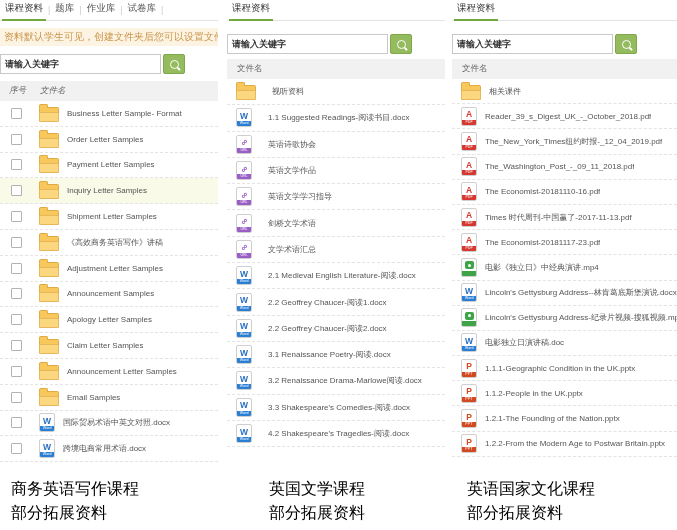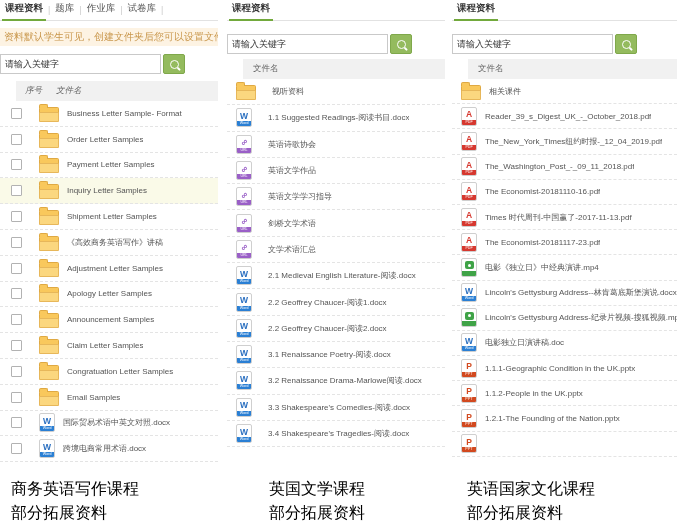--- a/index.html
+++ b/index.html
@@ -7,46 +7,46 @@
           font-family:"Liberation Sans","DejaVu Sans",sans-serif;}
   .panel{position:absolute;top:0;height:530px;}
   .p0{left:0;width:218px;}
   .p1{left:227px;width:218px;}
   .p2{left:452px;width:225px;}
 
   
   .tabbar{position:absolute;top:0;left:0;right:0;height:20px;display:flex;align-items:flex-end;
           border-bottom:1px solid #e2e2e2;padding-left:2px;}
   .tab{font-size:9.5px;color:#555;padding:0 3px 5px 3px;position:relative;white-space:nowrap;}
-  .tab.active{color:#333;font-weight:bold;}
+  .tab.active{color:#333;font-weight:normal;}
   .tab.active::after{content:"";position:absolute;left:0;right:0;bottom:-1px;height:2px;
           background:var(--accent,#72a93c);}
   .tabsep{font-size:9px;color:#ccc;padding:0 2px 5px 2px;}
 
   
   .notice{position:absolute;top:28px;left:0;right:0;height:18px;line-height:18px;
           background:var(--notice-bg,#fdf3e3);color:var(--notice-text,#c9974c);
           font-size:10px;padding:0 4px;white-space:nowrap;overflow:hidden;}
 
   
   .searchbar{position:absolute;left:0;height:20px;display:flex;align-items:center;}
   .p0 .searchbar{top:54px;}
   .p1 .searchbar,.p2 .searchbar{top:34px;}
   .search-input{width:155px;height:18px;border:1px solid #c9c9c9;background:#fff;
           display:flex;align-items:center;padding-left:4px;}
-  .search-input span{font-size:9px;color:#333;font-weight:normal;}
+  .search-input span{font-size:9px;color:#333;font-weight:bold;}
   .search-btn{width:22px;height:20px;margin-left:2px;background:var(--btn,#94bb5e);
           border:1px solid #7fa84b;border-radius:2px;display:flex;align-items:center;
           justify-content:center;padding:0;cursor:pointer;}
   .mag{width:7px;height:7px;border:1.5px solid #fff;border-radius:50%;position:relative;display:block;}
   .mag::after{content:"";position:absolute;width:4px;height:1.5px;background:#fff;right:-3.5px;
           bottom:-1.5px;transform:rotate(45deg);border-radius:1px;}
 
   
-  .thead{position:absolute;left:16px;right:0;height:20px;background:#f1f1f1;display:flex;
+  .thead{position:absolute;left:0;right:0;height:20px;background:#f1f1f1;display:flex;
           align-items:center;color:#666;font-size:8.5px;}
   .p0 .thead{top:81px;font-style:italic;}
   .p1 .thead,.p2 .thead{top:59px;}
   .th-index{width:28px;padding-left:9px;flex:none;}
   .th-name{padding-left:10px;}
   .p0 .th-name{padding-left:3px;}
 
   
   .rows{position:absolute;left:0;right:0;}
   .p0 .rows{top:101px;}
@@ -152,36 +152,36 @@
           <span class="fname">《高效商务英语写作》讲稿</span>
         </div>
         <div class="row">
           <span class="cb"></span>
           <span class="icon-folder"></span>
           <span class="fname">Adjustment Letter Samples</span>
         </div>
         <div class="row">
           <span class="cb"></span>
           <span class="icon-folder"></span>
+          <span class="fname">Announcement Samples</span>
+        </div>
+        <div class="row">
+          <span class="cb"></span>
+          <span class="icon-folder"></span>
           <span class="fname">Apology Letter Samples</span>
         </div>
         <div class="row">
           <span class="cb"></span>
           <span class="icon-folder"></span>
-          <span class="fname">Announcement Samples</span>
-        </div>
-        <div class="row">
-          <span class="cb"></span>
-          <span class="icon-folder"></span>
           <span class="fname">Claim Letter Samples</span>
         </div>
         <div class="row">
           <span class="cb"></span>
           <span class="icon-folder"></span>
-          <span class="fname">Congratuation Letter Samples</span>
+          <span class="fname">Announcement Letter Samples</span>
         </div>
         <div class="row">
           <span class="cb"></span>
           <span class="icon-folder"></span>
           <span class="fname">Email Samples</span>
         </div>
         <div class="row">
           <span class="cb"></span>
           <span class="ficon word">
             <span class="glyph">W</span>
@@ -335,21 +335,21 @@
           </span>
           <span class="fname">3.3 Shakespeare's Comedies-阅读.docx</span>
         </div>
         <div class="row">
           <span class="ficon word">
             <span class="glyph">W</span>
             <span class="badge">
               <span>Word</span>
             </span>
           </span>
-          <span class="fname">3.4 Shakespeare's Tragedies-阅读.docx</span>
+          <span class="fname">4.2 Shakespeare's Tragedies-阅读.docx</span>
         </div>
       </div>
       <div class="caption">
         <div>英国文学课程</div>
         <div>部分拓展资料</div>
       </div>
     </section>
   <section class="panel p2">
       <div class="tabbar">
         <div class="tab active">课程资料</div>
@@ -487,20 +487,21 @@
           </span>
           <span class="fname">1.2.1-The Founding of the Nation.pptx</span>
         </div>
         <div class="row">
           <span class="ficon ppt">
             <span class="glyph">P</span>
             <span class="badge">
               <span>PPT</span>
             </span>
           </span>
+          <span class="fname">1.2.2-From the Modern Age to Postwar Britain.pptx</span>
         </div>
       </div>
       <div class="caption">
         <div>英语国家文化课程</div>
         <div>部分拓展资料</div>
       </div>
     </section>
 </div>
 
 </body></html>

